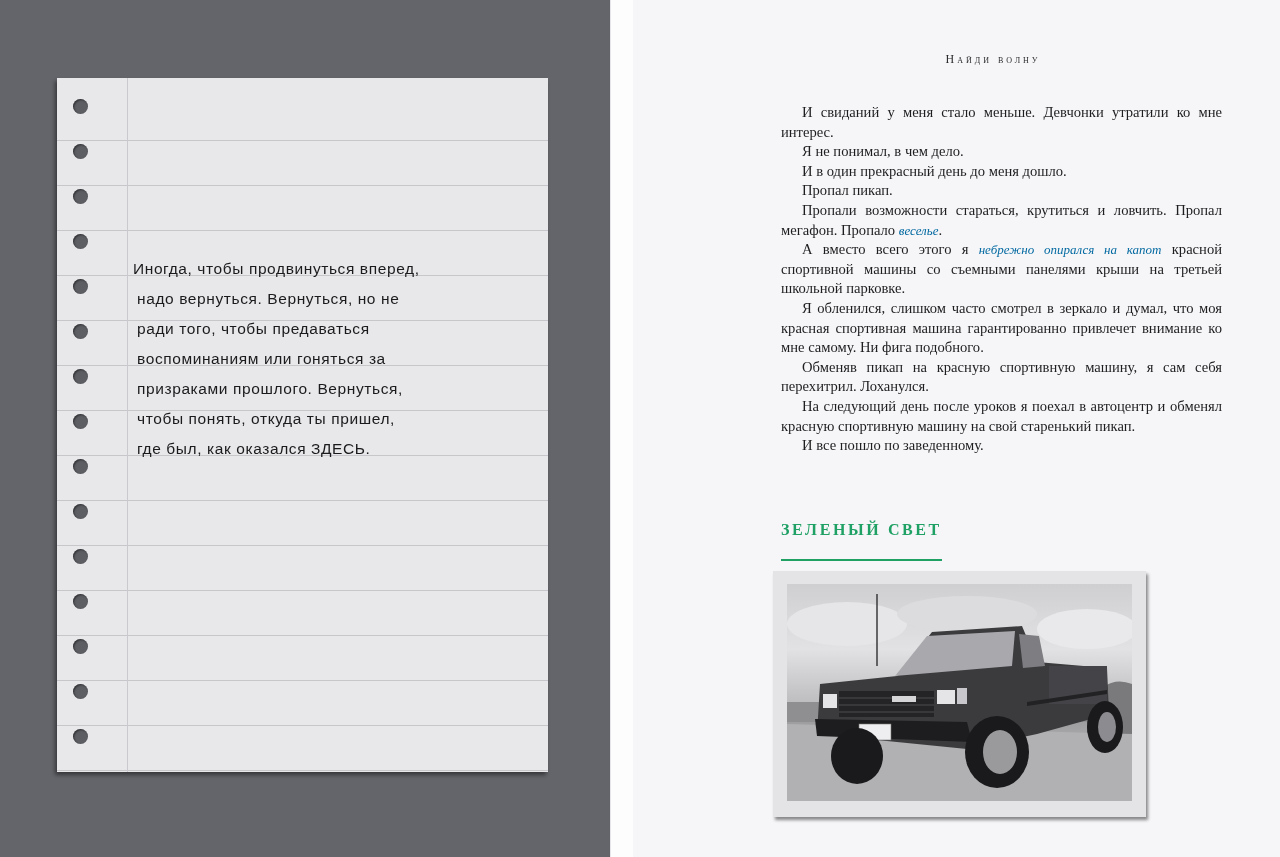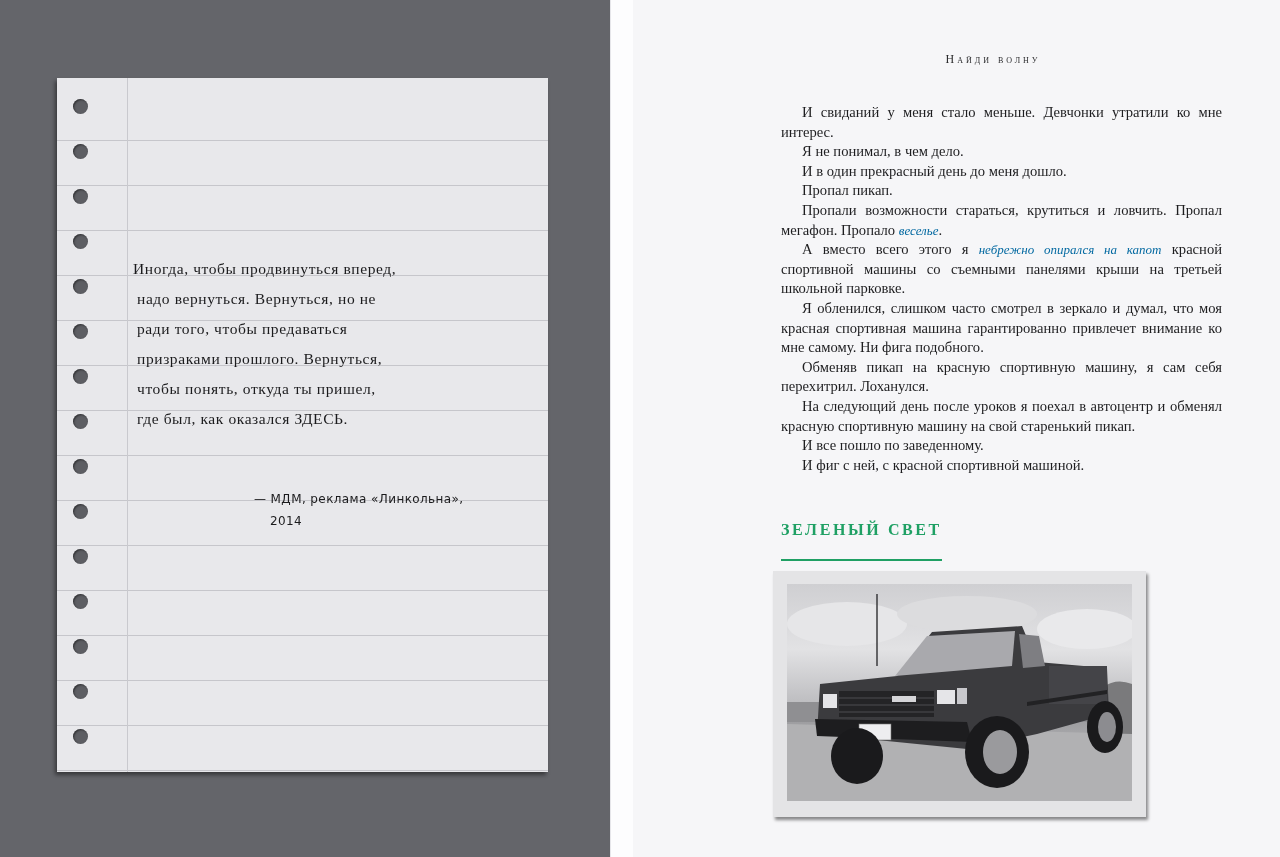--- a/index.html
+++ b/index.html
@@ -10,21 +10,21 @@
 
   
   .paper{position:absolute;left:57px;top:78px;width:491px;height:694px;
     background-color:#e8e8eb;
     background-image:
       linear-gradient(to right, transparent 0, transparent 70px, #c9c9ce 70px, #c9c9ce 71px, transparent 71px),
       repeating-linear-gradient(to bottom, transparent 0, transparent 22px, #c6c6cb 22px, #c6c6cb 23px, transparent 23px, transparent 45px);
     background-position:0 0, 0 40px;
     box-shadow:-2px 3px 4px rgba(0,0,0,.45);}
   .hole{position:absolute;left:16px;width:15px;height:15px;border-radius:50%;background:#5d5e63;box-shadow:inset 1px 1px 2px rgba(0,0,0,.5);}
-  .note{position:absolute;left:76px;top:176px;width:410px;font-family:Liberation Serif, serif;font-size:15.5px;letter-spacing:0.6px;color:#1b1b1d;}
+  .note{position:absolute;left:76px;top:176px;width:410px;font-family:Liberation Sans, sans-serif;font-size:15.5px;letter-spacing:0.6px;color:#1b1b1d;}
   .note-line{display:block;height:30px;line-height:30px;white-space:nowrap;}
   .note-line.first{padding-left:0;}
   .note-line.indent{padding-left:4px;}
   .attrib{position:absolute;left:197px;top:410px;font-family:"DejaVu Sans",sans-serif;font-size:12px;color:#1b1b1d;letter-spacing:0.4px;line-height:22px;}
   .attrib .year{display:block;padding-left:16px;}
 
   
   .running-head{position:absolute;left:0;width:648px;top:52px;text-align:center;font-size:12px;letter-spacing:3px;color:#2a2a2c;font-variant:small-caps;}
   .body-text{position:absolute;left:112px;top:88px;width:441px;font-size:14.6px;line-height:19.6px;color:#1e1e20;text-align:justify;margin-top:15px;}
   .body-text p{margin:0;text-indent:21px;}
@@ -54,48 +54,44 @@
     <div class="hole" style="top:471px"></div>
     <div class="hole" style="top:516px"></div>
     <div class="hole" style="top:561px"></div>
     <div class="hole" style="top:606px"></div>
     <div class="hole" style="top:651px"></div>
 
     <div class="note">
       <span class="note-line first">Иногда, чтобы продвинуться вперед,</span>
       <span class="note-line indent">надо вернуться. Вернуться, но не</span>
       <span class="note-line indent">ради того, чтобы предаваться</span>
+      <span class="note-line indent">воспоминаниям или гоняться за</span>
       <span class="note-line indent">призраками прошлого. Вернуться,</span>
       <span class="note-line indent">чтобы понять, откуда ты пришел,</span>
       <span class="note-line indent">где был, как оказался ЗДЕСЬ.</span>
-    </div>
-    <div class="attrib">
-      <span>— МДМ, реклама «Линкольна»,</span>
-      <span class="year">2014</span>
     </div>
   </div>
 </div>
 
 <div class="gutter"></div>
 
 <div class="right-page">
   <div class="running-head">Найди волну</div>
 
   <div class="body-text">
     <p>И свиданий у меня стало меньше. Девчонки утратили ко мне интерес.</p>
     <p>Я не понимал, в чем дело.</p>
     <p>И в один прекрасный день до меня дошло.</p>
     <p>Пропал пикап.</p>
     <p><span>Пропали возможности стараться, крутиться и ловчить. Пропал мегафон. Пропало </span><em>веселье</em><span>.</span></p>
     <p><span>А вместо всего этого я </span><em>небрежно опирался на капот</em><span> красной спортивной машины со съемными панелями крыши на третьей школьной парковке.</span></p>
     <p>Я обленился, слишком часто смотрел в зеркало и думал, что моя красная спортивная машина гарантированно привлечет внимание ко мне самому. Ни фига подобного.</p>
     <p>Обменяв пикап на красную спортивную машину, я сам себя перехитрил. Лоханулся.</p>
     <p>На следующий день после уроков я поехал в автоцентр и обменял красную спортивную машину на свой старенький пикап.</p>
     <p>И все пошло по заведенному.</p>
-    <p>И фиг с ней, с красной спортивной машиной.</p>
   </div>
 
   <div class="section-head" style="font-variant:small-caps;text-transform:uppercase;">Зеленый свет</div>
 </div>
 
 <div class="photo-frame">
   <div class="photo">
     <svg width="345" height="217" viewBox="0 0 345 217">
 
       <ellipse cx="60" cy="40" rx="60" ry="22" fill="#e6e6e8"></ellipse>

